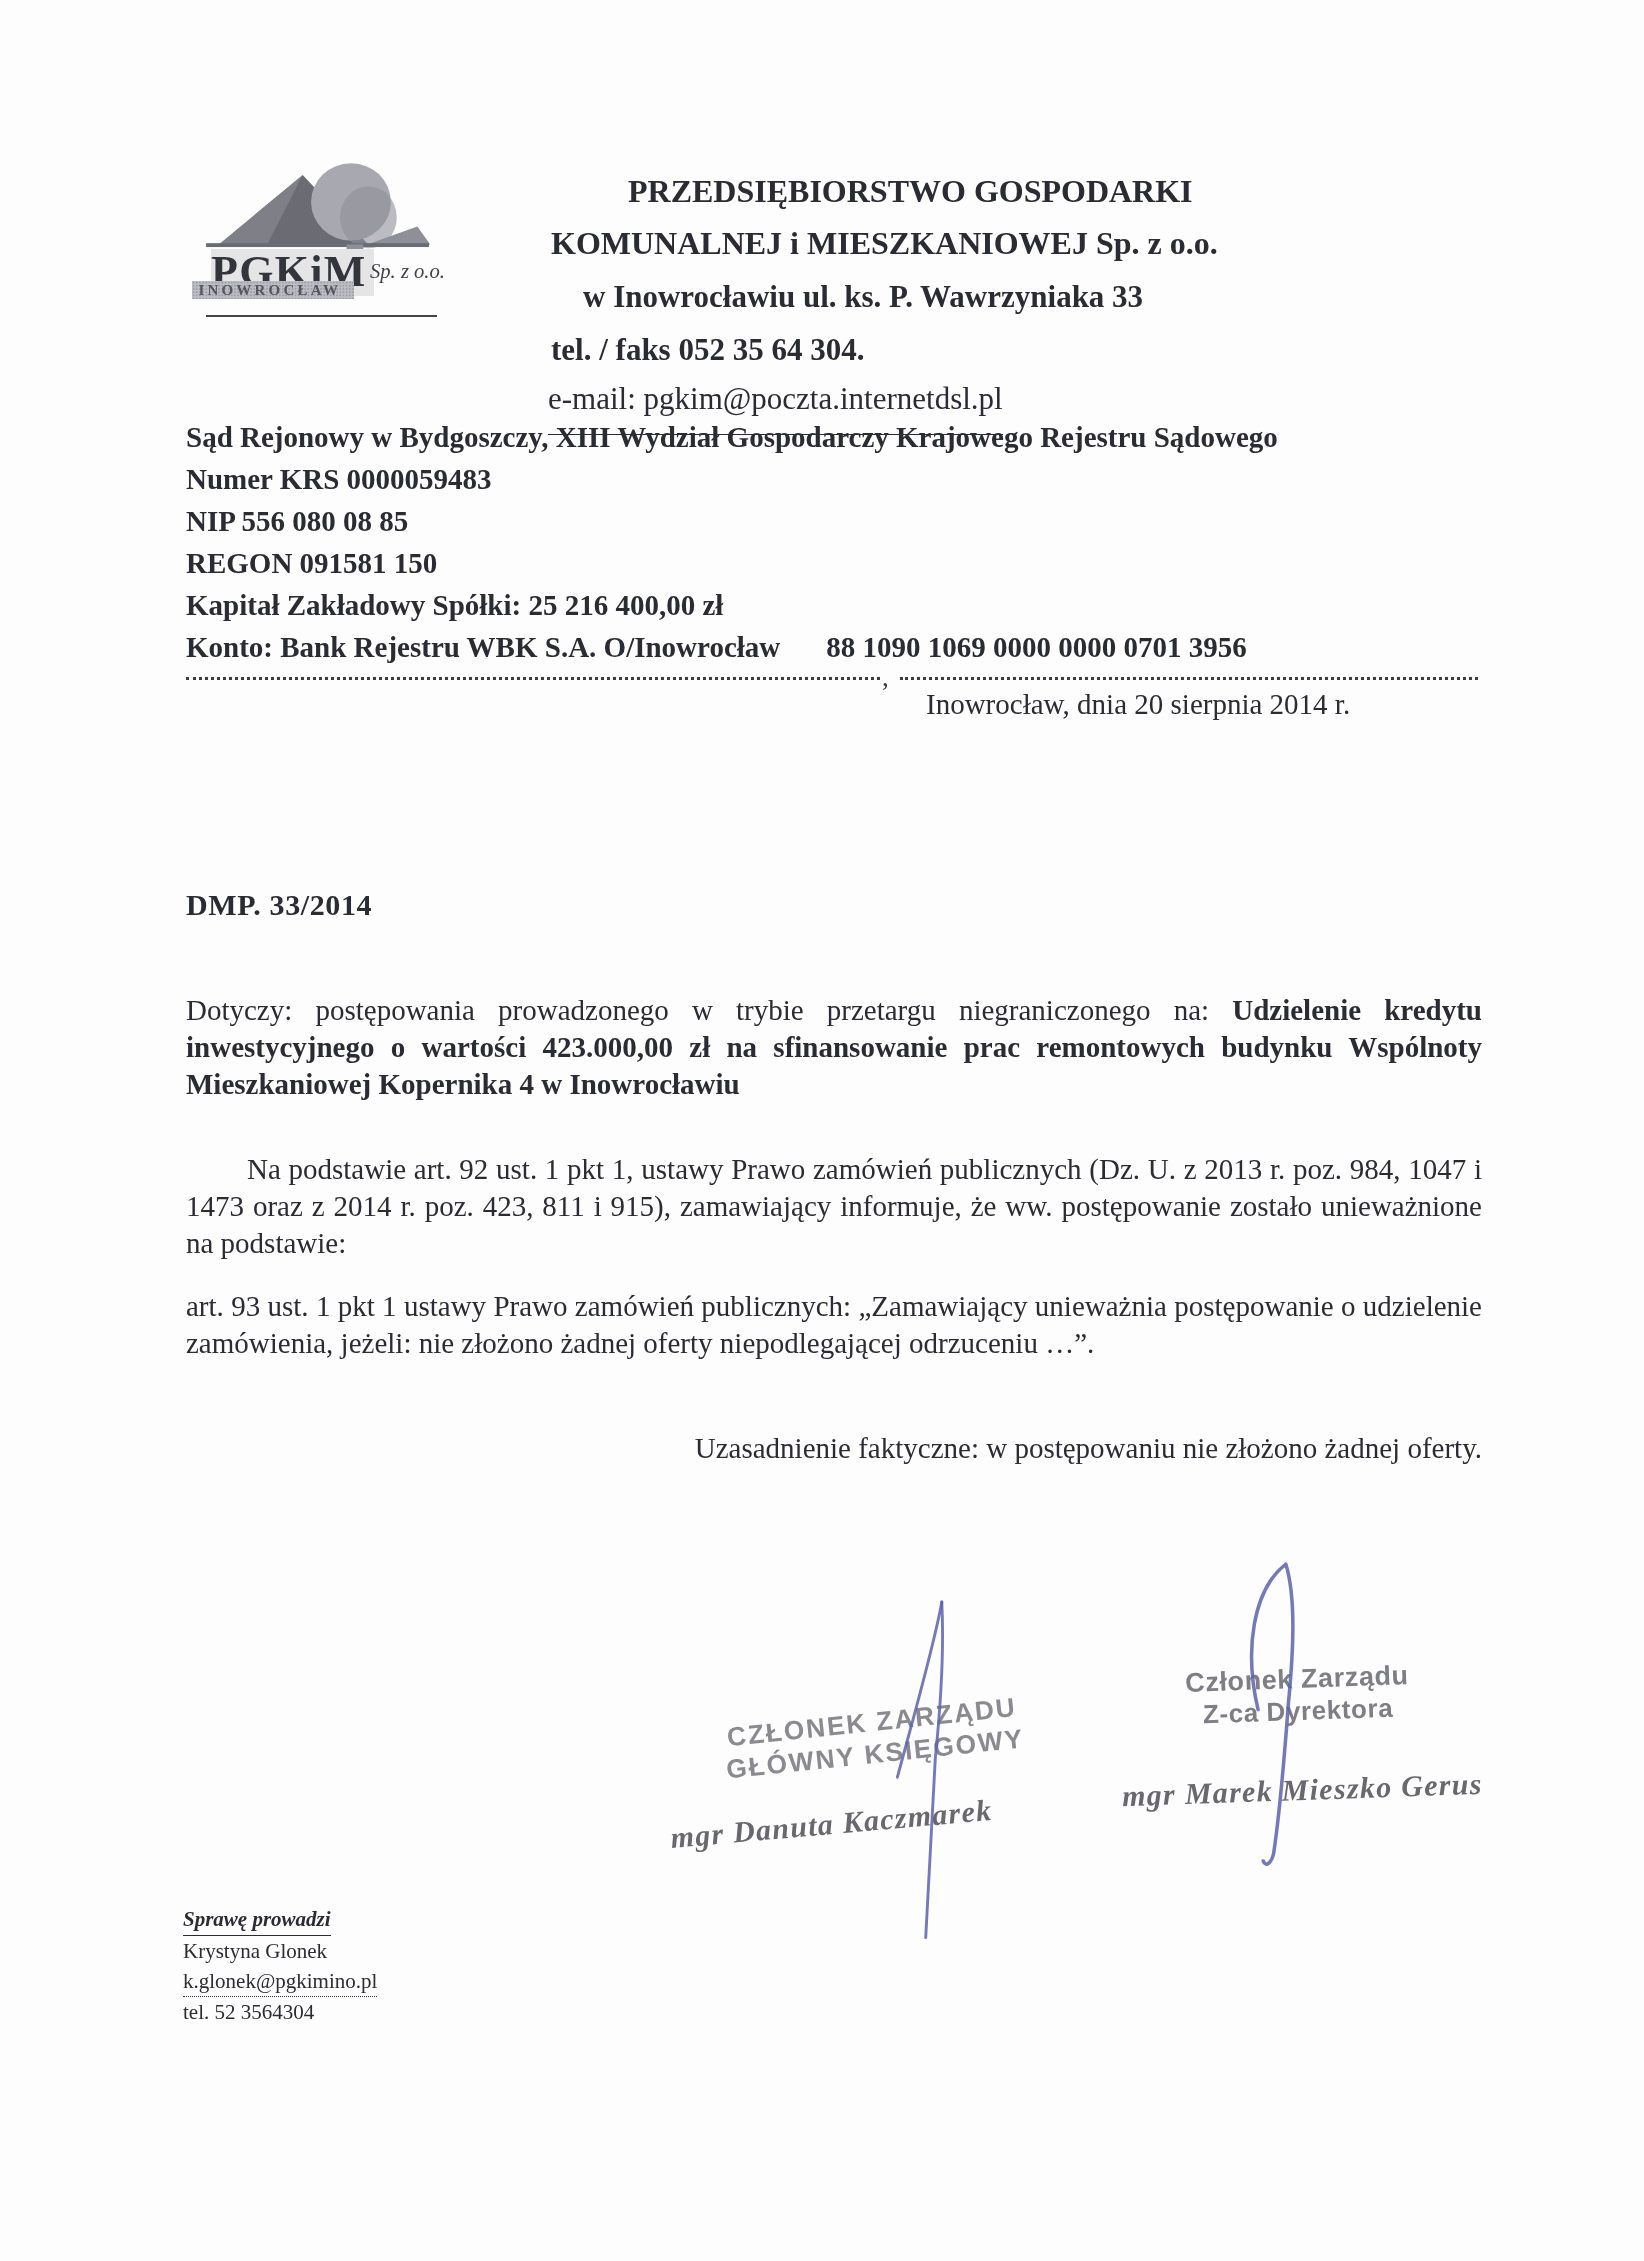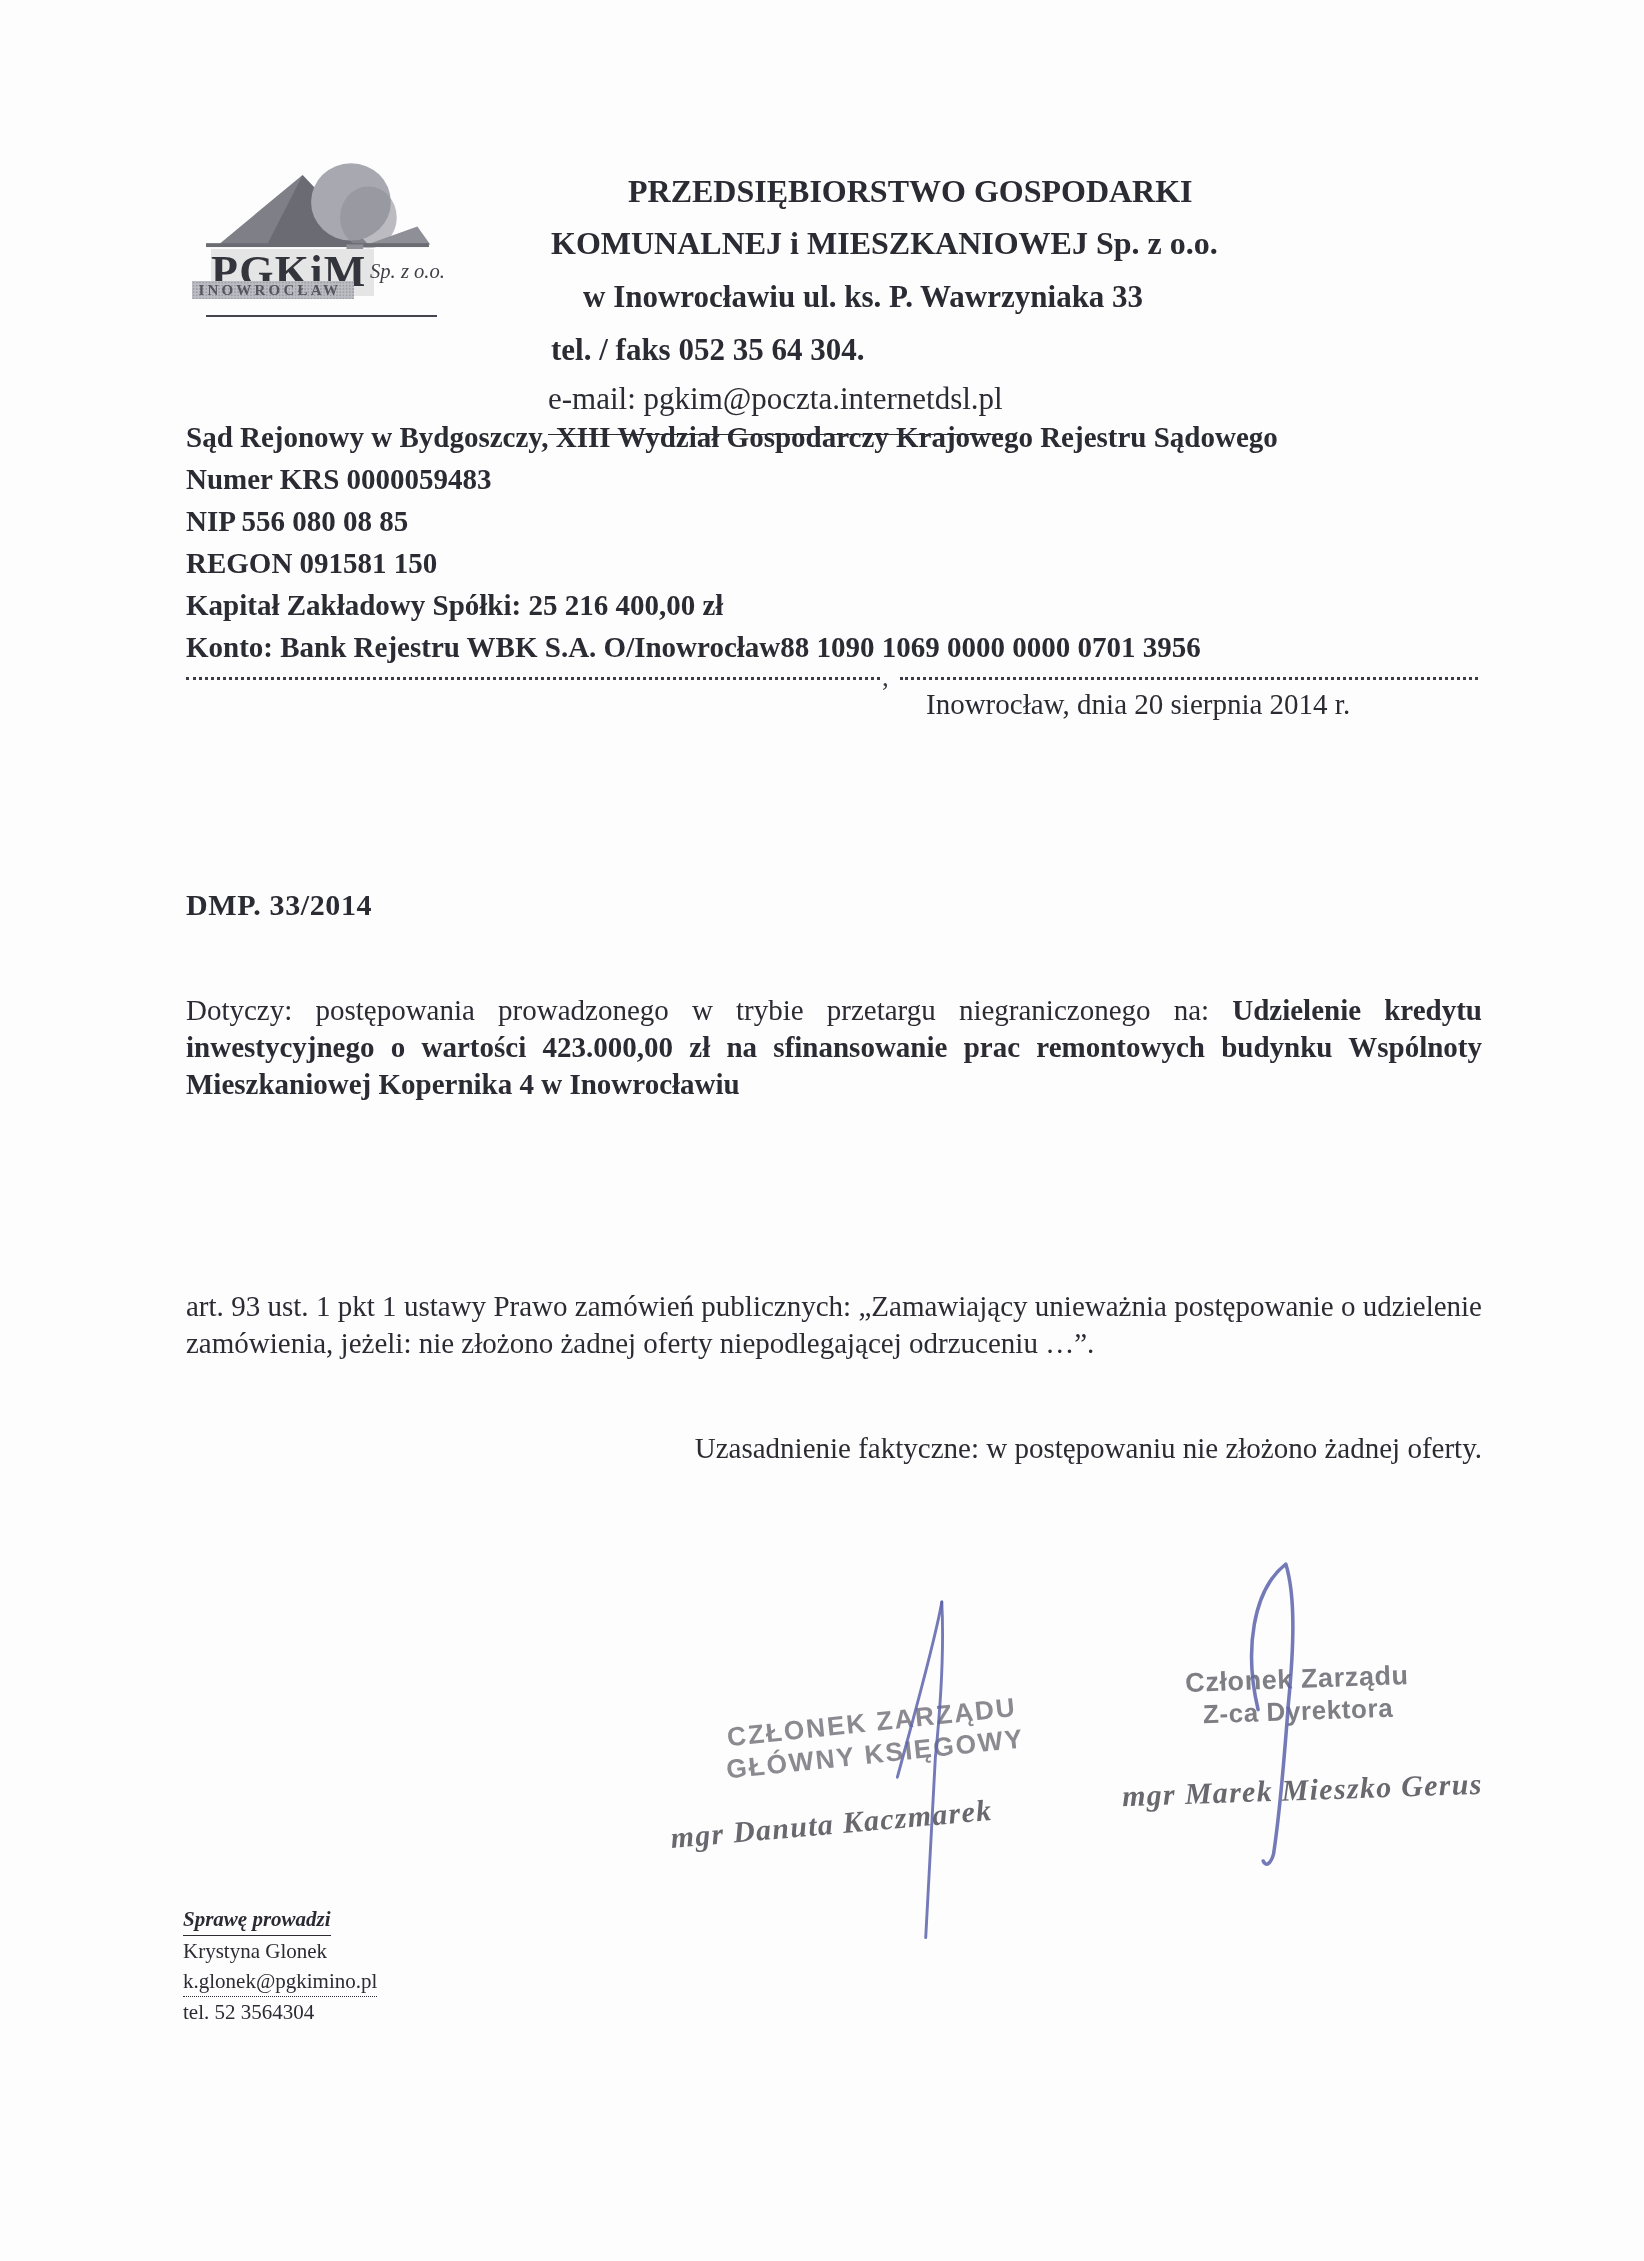--- a/index.html
+++ b/index.html
@@ -27,21 +27,21 @@
   
   .lh{font-weight:bold;white-space:nowrap}
   .lh1{left:628px;top:173px;font-size:32px}
   .lh2{left:551px;top:225px;font-size:32px}
   .lh3{left:583px;top:279px;font-size:31px}
   .lh4{left:551px;top:332px;font-size:31px}
   .lh-email{left:548px;top:381px;font-size:31px;font-weight:normal;white-space:nowrap;
             border-bottom:1.9px solid var(--ink);padding-bottom:17px}
   
   .registry{left:186px;top:416px;width:1295px;font-size:29px;font-weight:bold;line-height:42px}
-  .acct-num{display:inline-block;}
+  .acct-num{display:inline-block;margin-left:46px}
   
   .rule-wrap{left:186px;top:671px;width:1292px;height:11.6px}
   .rule-seg{position:absolute;top:5.8px;height:0;border-top:3.2px dotted #3c3c44}
   .rule-seg.s1{left:0;width:694px}
   .rule-seg.s2{left:714px;right:0}
   .rule-comma{position:absolute;left:696px;top:-9px;font-size:27px;color:#3c3c44}
   
   .dateline{left:926px;top:688px;font-size:29px;white-space:nowrap}
   .refnum{left:186px;top:888px;font-size:30px;font-weight:bold;letter-spacing:0.6px}
   
@@ -109,20 +109,21 @@
   <div class="abs rule-wrap">
     <div class="rule-seg s1"></div>
     <span class="rule-comma">,</span>
     <div class="rule-seg s2"></div>
   </div>
 
   <div class="abs dateline">Inowrocław, dnia 20 sierpnia 2014 r.</div>
   <div class="abs refnum">DMP. 33/2014</div>
 
   <p class="abs para p-subject"><span>Dotyczy: postępowania prowadzonego w trybie przetargu niegraniczonego na: </span><strong>Udzielenie kredytu inwestycyjnego o wartości 423.000,00 zł na sfinansowanie prac remontowych budynku Wspólnoty Mieszkaniowej Kopernika 4 w Inowrocławiu</strong></p>
+  <p class="abs para p1">Na podstawie art. 92 ust. 1 pkt 1, ustawy Prawo zamówień publicznych (Dz. U. z 2013 r. poz. 984, 1047 i 1473 oraz z 2014 r. poz. 423, 811 i 915), zamawiający informuje, że ww. postępowanie zostało unieważnione na podstawie:</p>
   <p class="abs para p2">art. 93 ust. 1 pkt 1 ustawy Prawo zamówień publicznych: „Zamawiający unieważnia postępowanie o udzielenie zamówienia, jeżeli: nie złożono żadnej oferty niepodlegającej odrzuceniu …”.</p>
   <p class="abs para p3">Uzasadnienie faktyczne: w postępowaniu nie złożono żadnej oferty.</p>
 
   <svg class="abs pen-layer" viewBox="0 0 2552 3510">
     <g>
       <path class="pen" stroke-width="4.5" d="M 1462 2487 C 1450 2555, 1412 2688, 1393 2759"></path>
       <path class="pen" stroke-width="4.5" d="M 1462 2487 C 1466 2568, 1459 2660, 1452 2728 C 1447 2822, 1441 2932, 1437 3008"></path>
     </g>
     <g>
       <path class="pen" stroke-width="5.5" d="M 1953 2654 C 1931 2562, 1945 2468, 1996 2428 C 2012 2480, 2008 2562, 2000 2645 C 1994 2726, 1987 2812, 1977 2878 C 1973 2893, 1965 2899, 1961 2889"></path>

